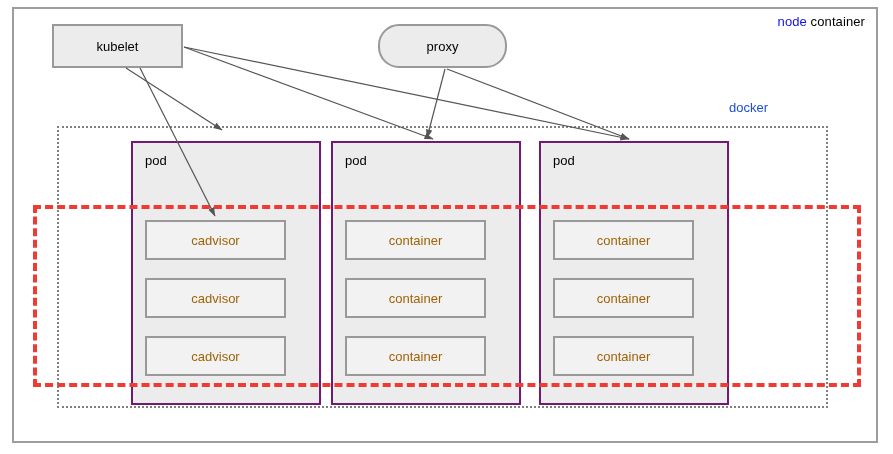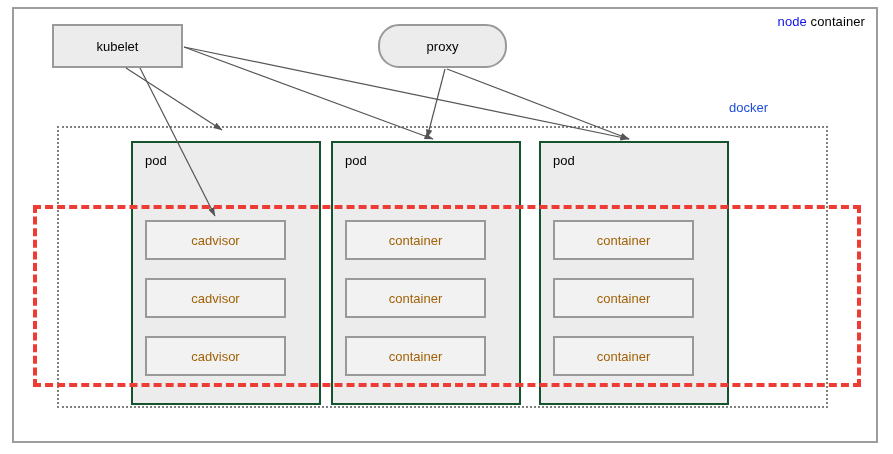--- a/index.html
+++ b/index.html
@@ -85,21 +85,21 @@
   #box-kubelet { left: 52px;  top: 24px;  width: 131px; height: 44px; }
   #box-proxy   { left: 378px; top: 24px;  width: 129px; height: 44px; border-radius: 21px; }
 
   
   .pod-box {
     position: absolute;
     top: 141px;
     width: 190px;
     height: 264px;
     background: #ececec;
-    border: 2px solid #14532d;
+    border: 2px solid #701a75;
     box-sizing: border-box;
   }
   #pod-0 { left: 131px; }
   #pod-1 { left: 331px; }
   #pod-2 { left: 539px; }
   .pod-label {
     position: absolute;
     left: 12px;
     top: 10px;
     font-size: 13px;

